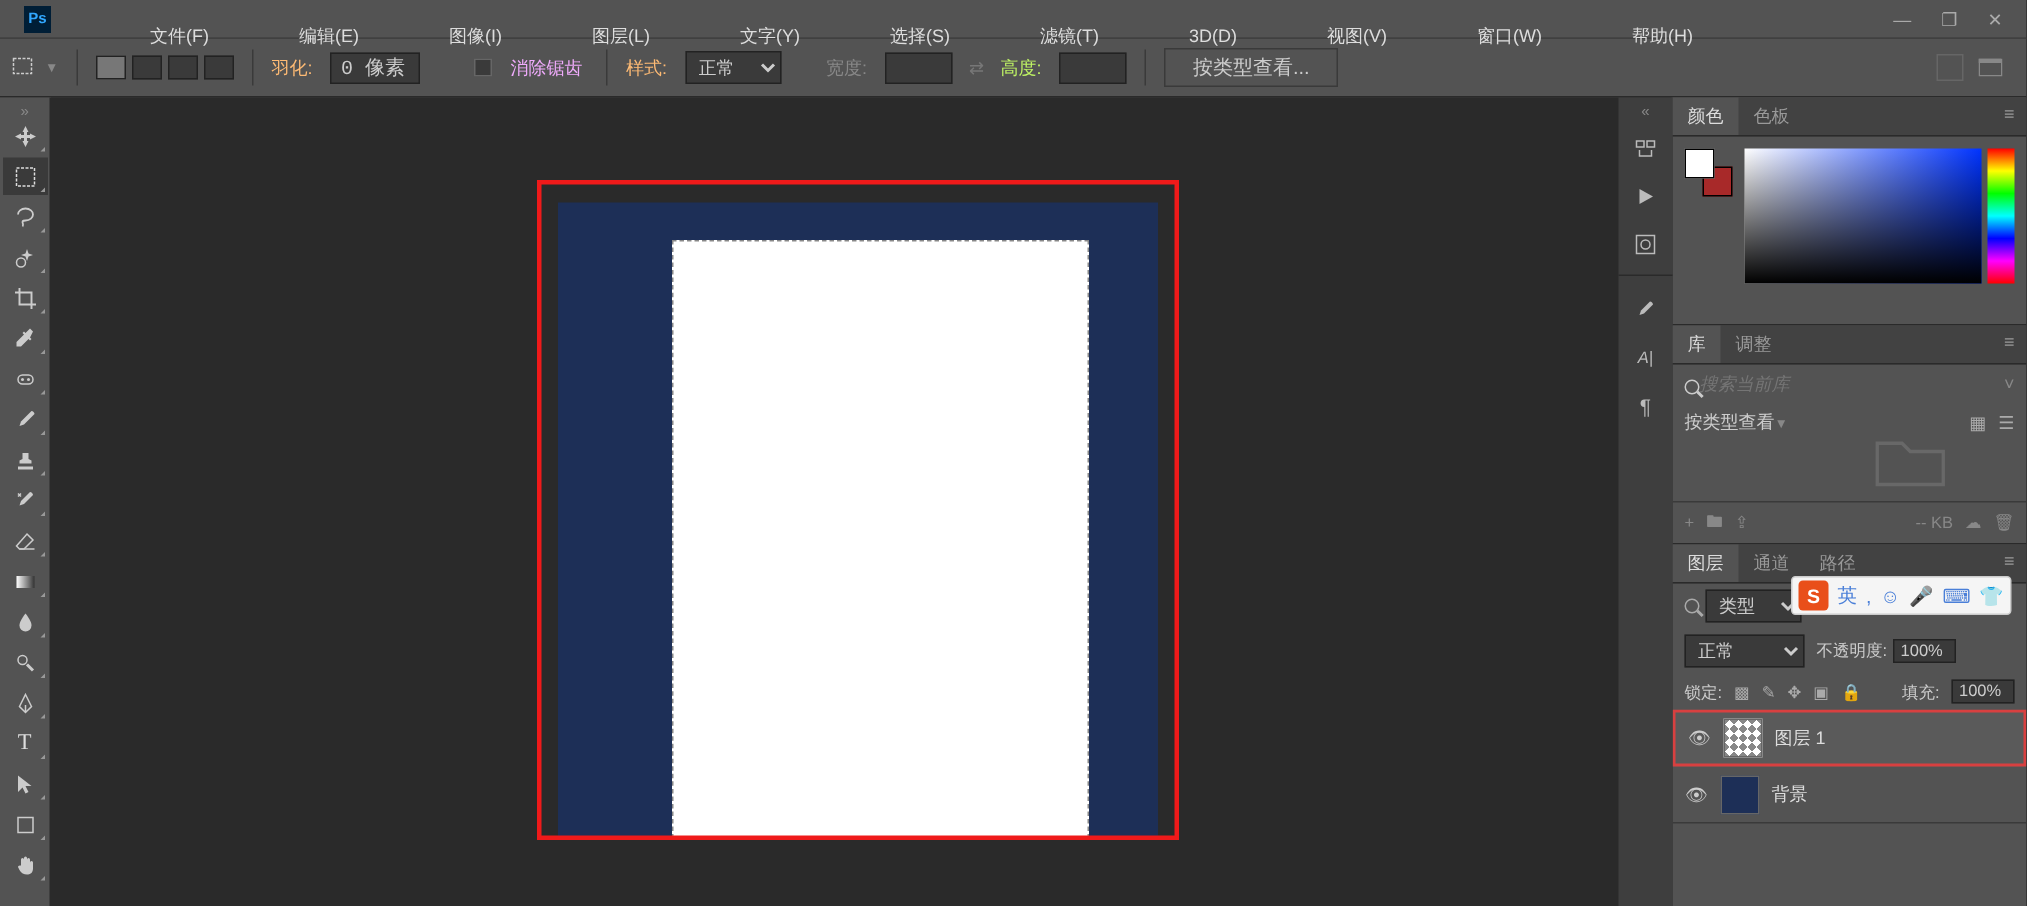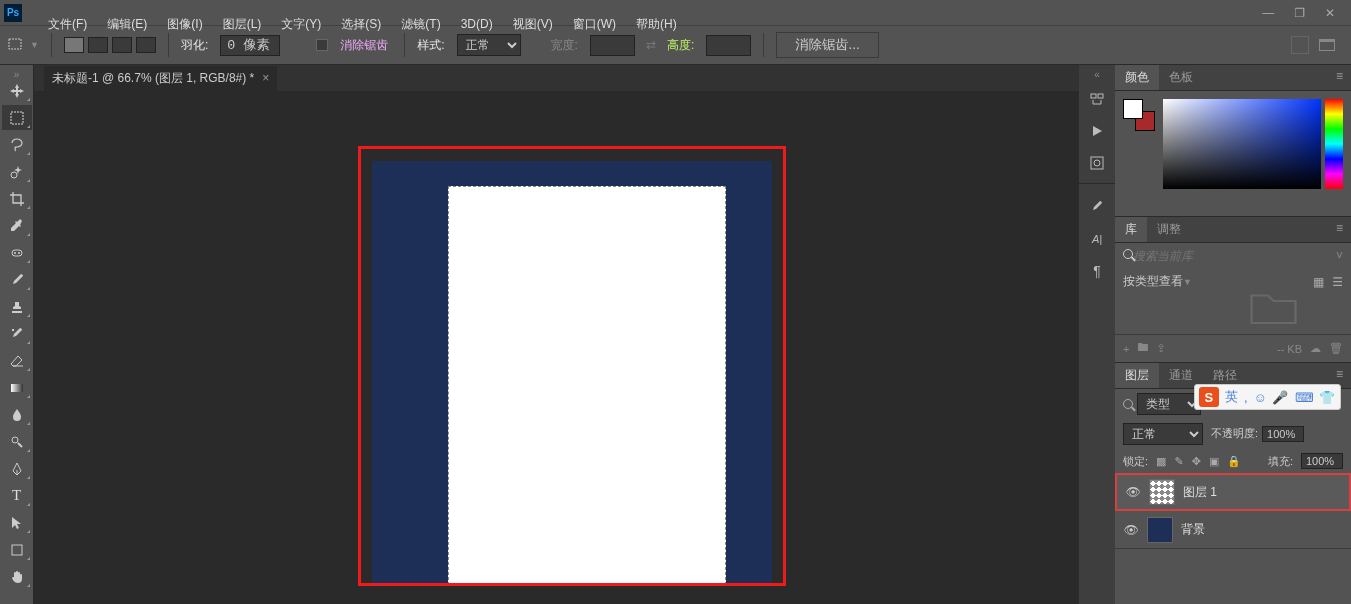--- a/index.html
+++ b/index.html
@@ -1,28 +1,28 @@
 <!DOCTYPE html>
 <html><head>
   <meta charset="utf-8">
   <style>
     * { margin: 0; padding: 0; box-sizing: border-box; font-family: "Microsoft YaHei", sans-serif; }
     body { background: #323232; color: #ccc; font-size: 12px; width: 1351px; height: 604px; overflow: hidden; position: relative; }
     
-    .menubar { background: #535353; height: 25px; display: flex; align-items: center; padding-left: 4px; }
+    .menubar { background: #535353; height: 25px; display: flex; align-items: center; padding-left: 16px; gap: 40px; }
     .ps-logo { width: 18px; height: 18px; background: #001e36; color: #31a8ff; font-size: 10px; display: flex; align-items: center; justify-content: center; margin-right: 16px; font-weight: bold; }
     .menu-item { padding: 0 10px; cursor: pointer; color: #ddd; margin-top: 23px; }
     .window-controls { margin-left: auto; display: flex; gap: 20px; padding-right: 16px; color: #aaa; }
     
     .options-bar { background: #535353; height: 40px; display: flex; align-items: center; padding: 0 8px; border-top: 1px solid #404040; border-bottom: 1px solid #2a2a2a; gap: 8px; }
     .tool-mode { display: flex; gap: 4px; align-items: center; }
     .tool-icon { width: 20px; height: 16px; background: #3a3a3a; border: 1px solid #222; }
     .tool-icon.active { background: #777; }
     .divider { width: 1px; height: 24px; background: #3a3a3a; margin: 0 4px; }
-    .option-label { color: #e5e5e5; margin-right: 4px; }
+    .option-label { color: #fdba74; margin-right: 4px; }
     .option-input { background: #3a3a3a; border: 1px solid #222; color: #ccc; padding: 2px 6px; width: 60px; font-family: Liberation Mono, monospace; }
     .option-select { background: #3a3a3a; border: 1px solid #222; color: #ccc; padding: 2px 4px; width: 64px; font-size: 12px; }
     .checkbox { width: 12px; height: 12px; border: 1px solid #666; background: #3a3a3a; margin-right: 4px; }
     .option-btn { background: #535353; border: 1px solid #3a3a3a; color: #ccc; padding: 3px 18px; cursor: pointer; }
     .swap-icon { color: #777; width: 16px; text-align: center; }
     .options-bar-right { margin-left: auto; display: flex; gap: 10px; align-items: center; padding-right: 8px; }
     .right-icon { width: 18px; height: 18px; border: 1px solid #666; }
     
     .workspace { display: flex; height: calc(100% - 65px); }
     
@@ -56,21 +56,21 @@
     
     .color-panel { height: 125px; padding: 8px; position: relative; }
     .color-swatches { position: absolute; left: 8px; top: 8px; width: 32px; height: 32px; }
     .fg-swatch { position: absolute; width: 20px; height: 20px; background: #fff; border: 1px solid #000; top: 0; left: 0; z-index: 2; }
     .bg-swatch { position: absolute; width: 20px; height: 20px; background: #a82929; border: 1px solid #000; bottom: 0; right: 0; }
     .color-picker-area { margin-left: 40px; height: 90px; display: flex; gap: 4px; }
     .color-gradient { flex: 1; background: linear-gradient(to bottom, rgba(0,0,0,0), rgba(0,0,0,1)), linear-gradient(to right, #fff, #0033ff); }
     .hue-strip { width: 18px; background: linear-gradient(to bottom, #f00, #ff0, #0f0, #0ff, #00f, #f0f, #f00); }
     
     .lib-panel { padding: 0; border-top: 1px solid #2a2a2a; }
-    .lib-search { padding: 6px 8px; display: flex; align-items: flex-start; }
+    .lib-search { padding: 6px 8px; display: flex; align-items: flex-end; }
     .lib-search-input { flex: 1; background: transparent; border: none; color: #888; outline: none; font-style: italic; font-size: 12px; }
     .lib-select { margin: 0 8px 4px; background: #3a3a3a; border: 1px solid #222; color: #ccc; padding: 3px 4px; display: block; width: calc(100% - 16px); font-size: 12px; }
     .lib-row { padding: 4px 8px; display: flex; align-items: center; justify-content: space-between; color: #ccc; }
     .lib-icons { display: flex; gap: 8px; color: #aaa; }
     .lib-content { height: 40px; position: relative; }
     .folder-ghost { position: absolute; right: 50px; top: -10px; width: 55px; height: 45px; opacity: 0.3; }
     
     .ime-bar { position: absolute; right: 10px; top: 384px; z-index: 100; display: flex; align-items: center; background: #f5f5f5; border: 1px solid #ccc; border-radius: 3px; height: 26px; padding: 0 4px; gap: 6px; }
     .ime-s { width: 20px; height: 20px; background: #e94f1a; color: white; border-radius: 3px; display: flex; align-items: center; justify-content: center; font-weight: bold; font-size: 13px; }
     .ime-item { color: #4a7fd8; font-size: 13px; cursor: pointer; }
@@ -148,21 +148,21 @@
   <div class="divider"></div>
   <span class="option-label">样式:</span>
   <select class="option-select"><option>正常</option></select>
   <div style="width:14px"></div>
   <span class="option-label" style="color:#888">宽度:</span>
   <input class="option-input" style="width: 45px;" disabled="">
   <span class="swap-icon">⇄</span>
   <span class="option-label" style="color:#bef264">高度:</span>
   <input class="option-input" style="width: 45px;" disabled="">
   <div class="divider"></div>
-  <button class="option-btn">消除锯齿...</button>
+  <button class="option-btn">按类型查看...</button>
   <div class="options-bar-right">
     <div class="right-icon"></div>
     <svg width="16" height="12">
         <rect width="15" height="11" x="0.5" y="0.5" fill="none" stroke="#888"></rect>
         <rect width="15" height="3" fill="#888"></rect>
       </svg>
   </div>
 </div>
 
 <div class="workspace">
@@ -289,26 +289,20 @@
       </div>
     <div class="tool-btn">
         <svg viewBox="0 0 16 16">
           <path d="M5 8V4a1 1 0 012 0V3a1 1 0 012 0v1a1 1 0 012 0v2a1 1 0 012 0v4c0 3-2 4-4 4s-4-1-5-3l-1-2c0-1 1-1 2-1z" fill="#ccc"></path>
         </svg>
         <span class="tool-corner"></span>
       </div>
   </div>
 
   <div class="canvas-area">
-    <div class="tab-bar">
-      <div class="doc-tab">
-        <span>未标题-1 @ 66.7% (图层 1, RGB/8#) *</span>
-        <span class="tab-close">×</span>
-      </div>
-    </div>
     <div class="canvas-viewport">
       <div class="document-canvas"></div>
       <div class="selection-area"></div>
       <div class="red-frame"></div>
     </div>
   </div>
 
   <div class="right-panels">
     <div class="collapsed-strip">
       <div class="expand-handle">«</div>

